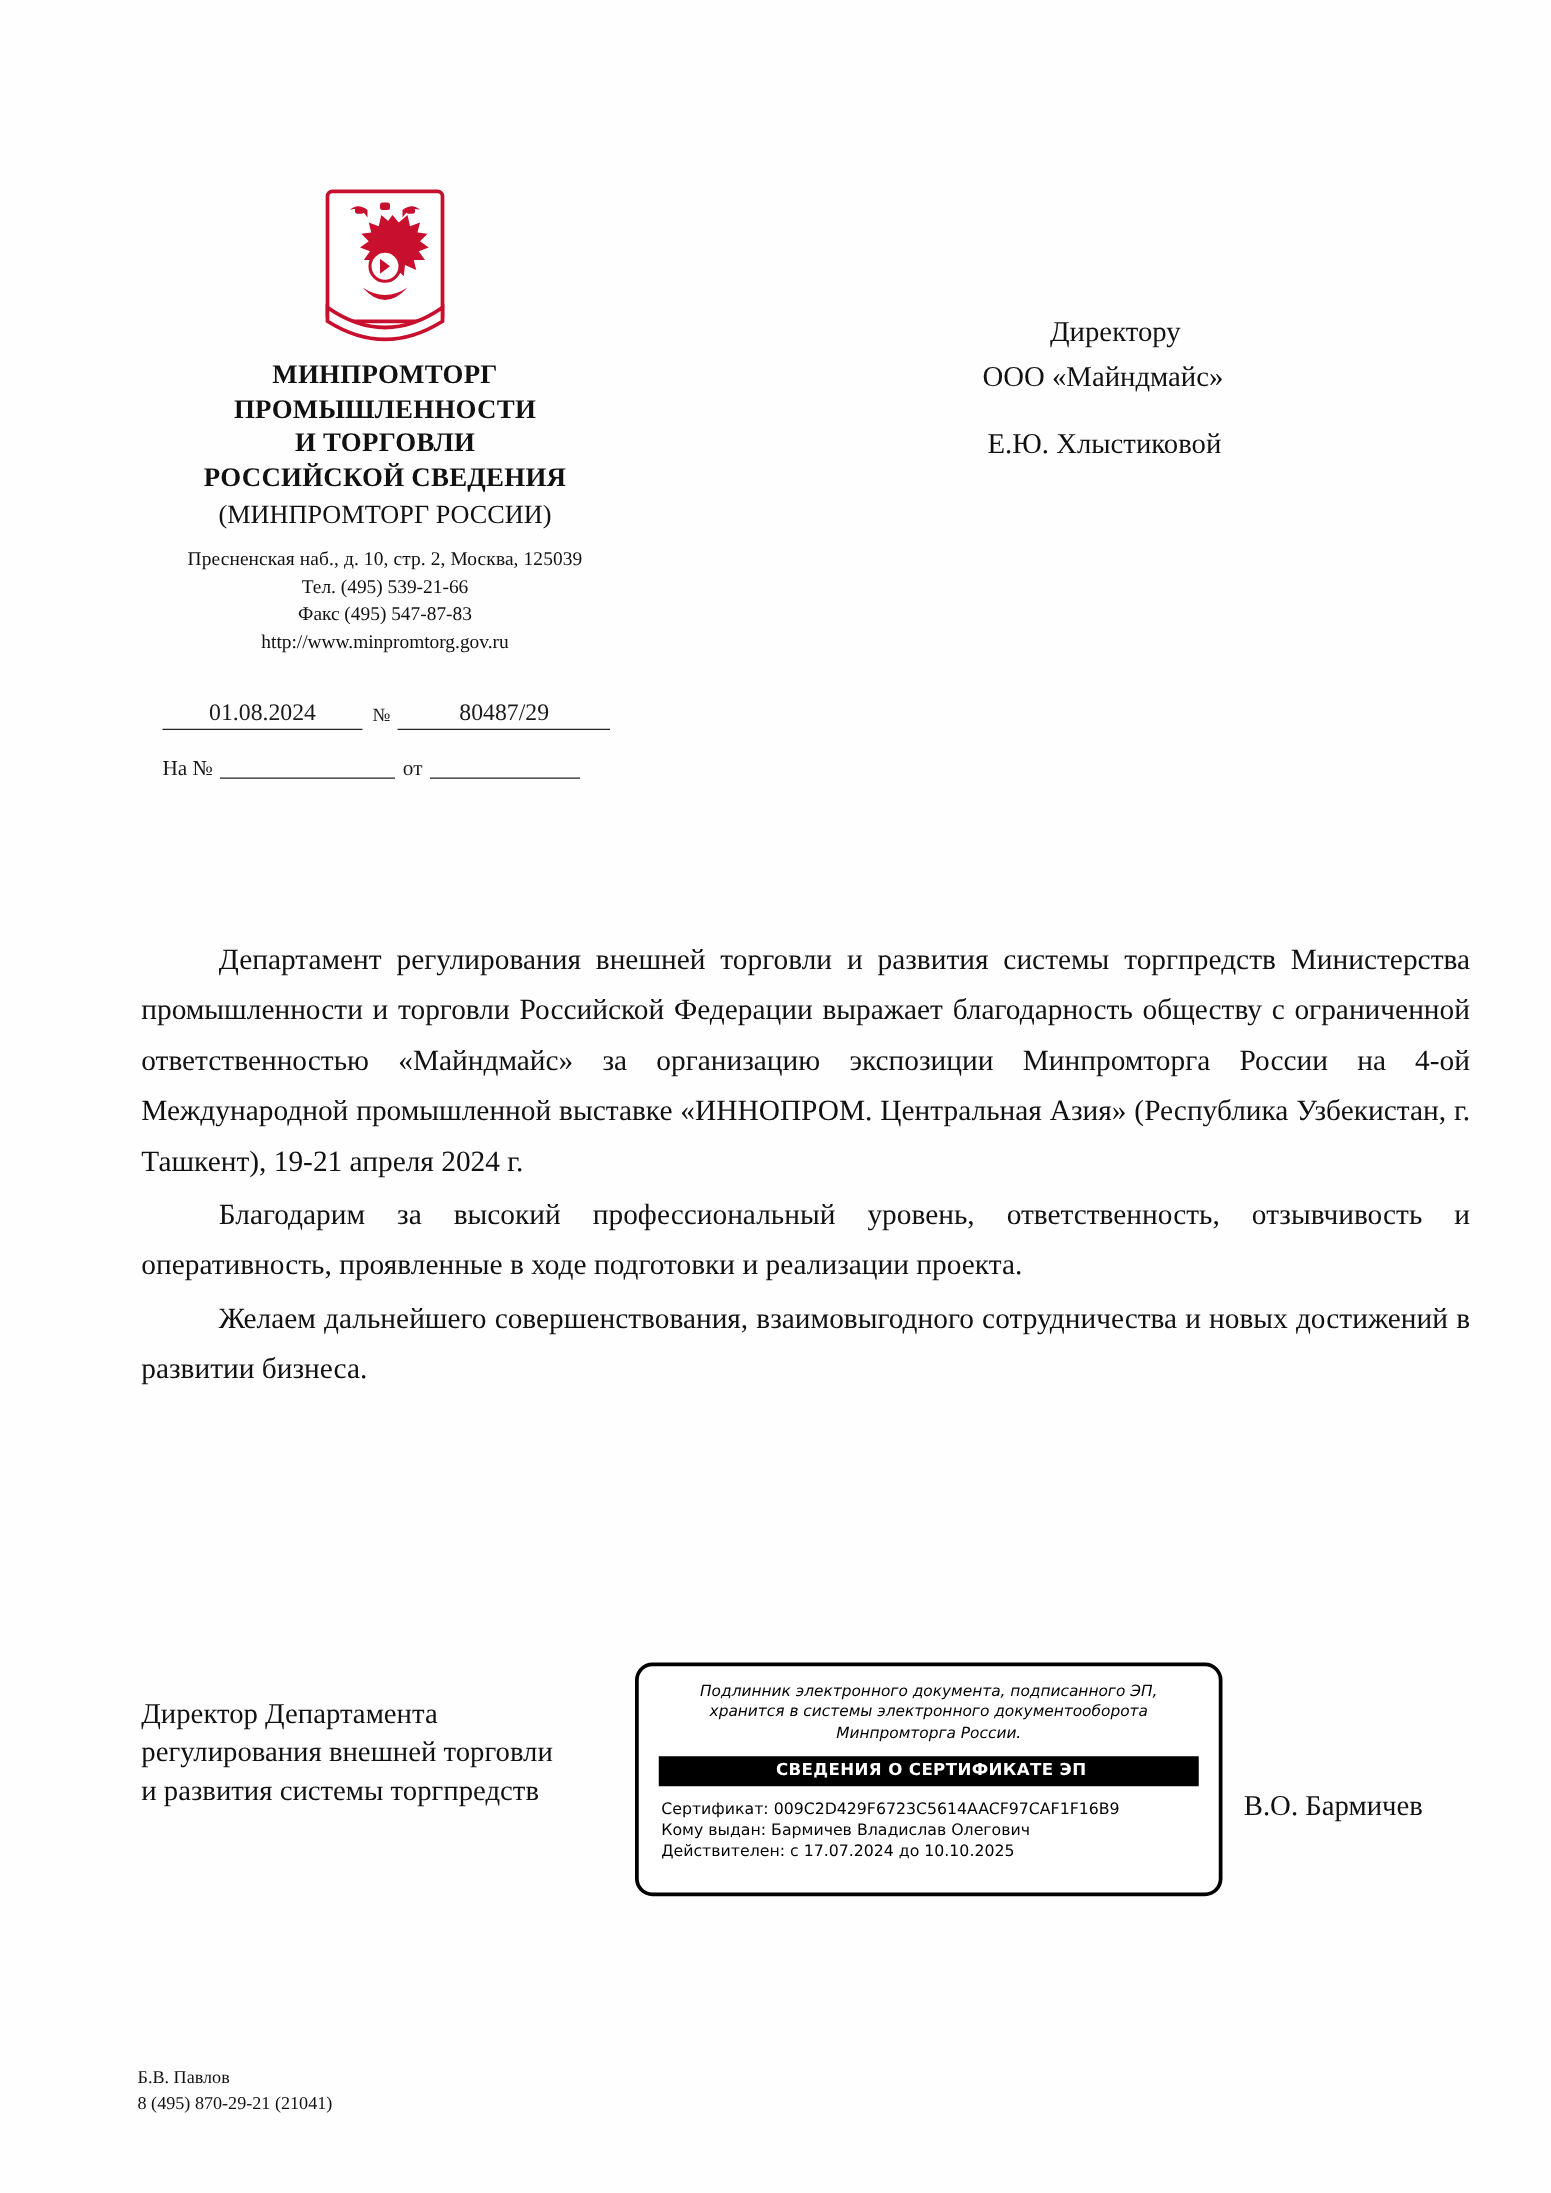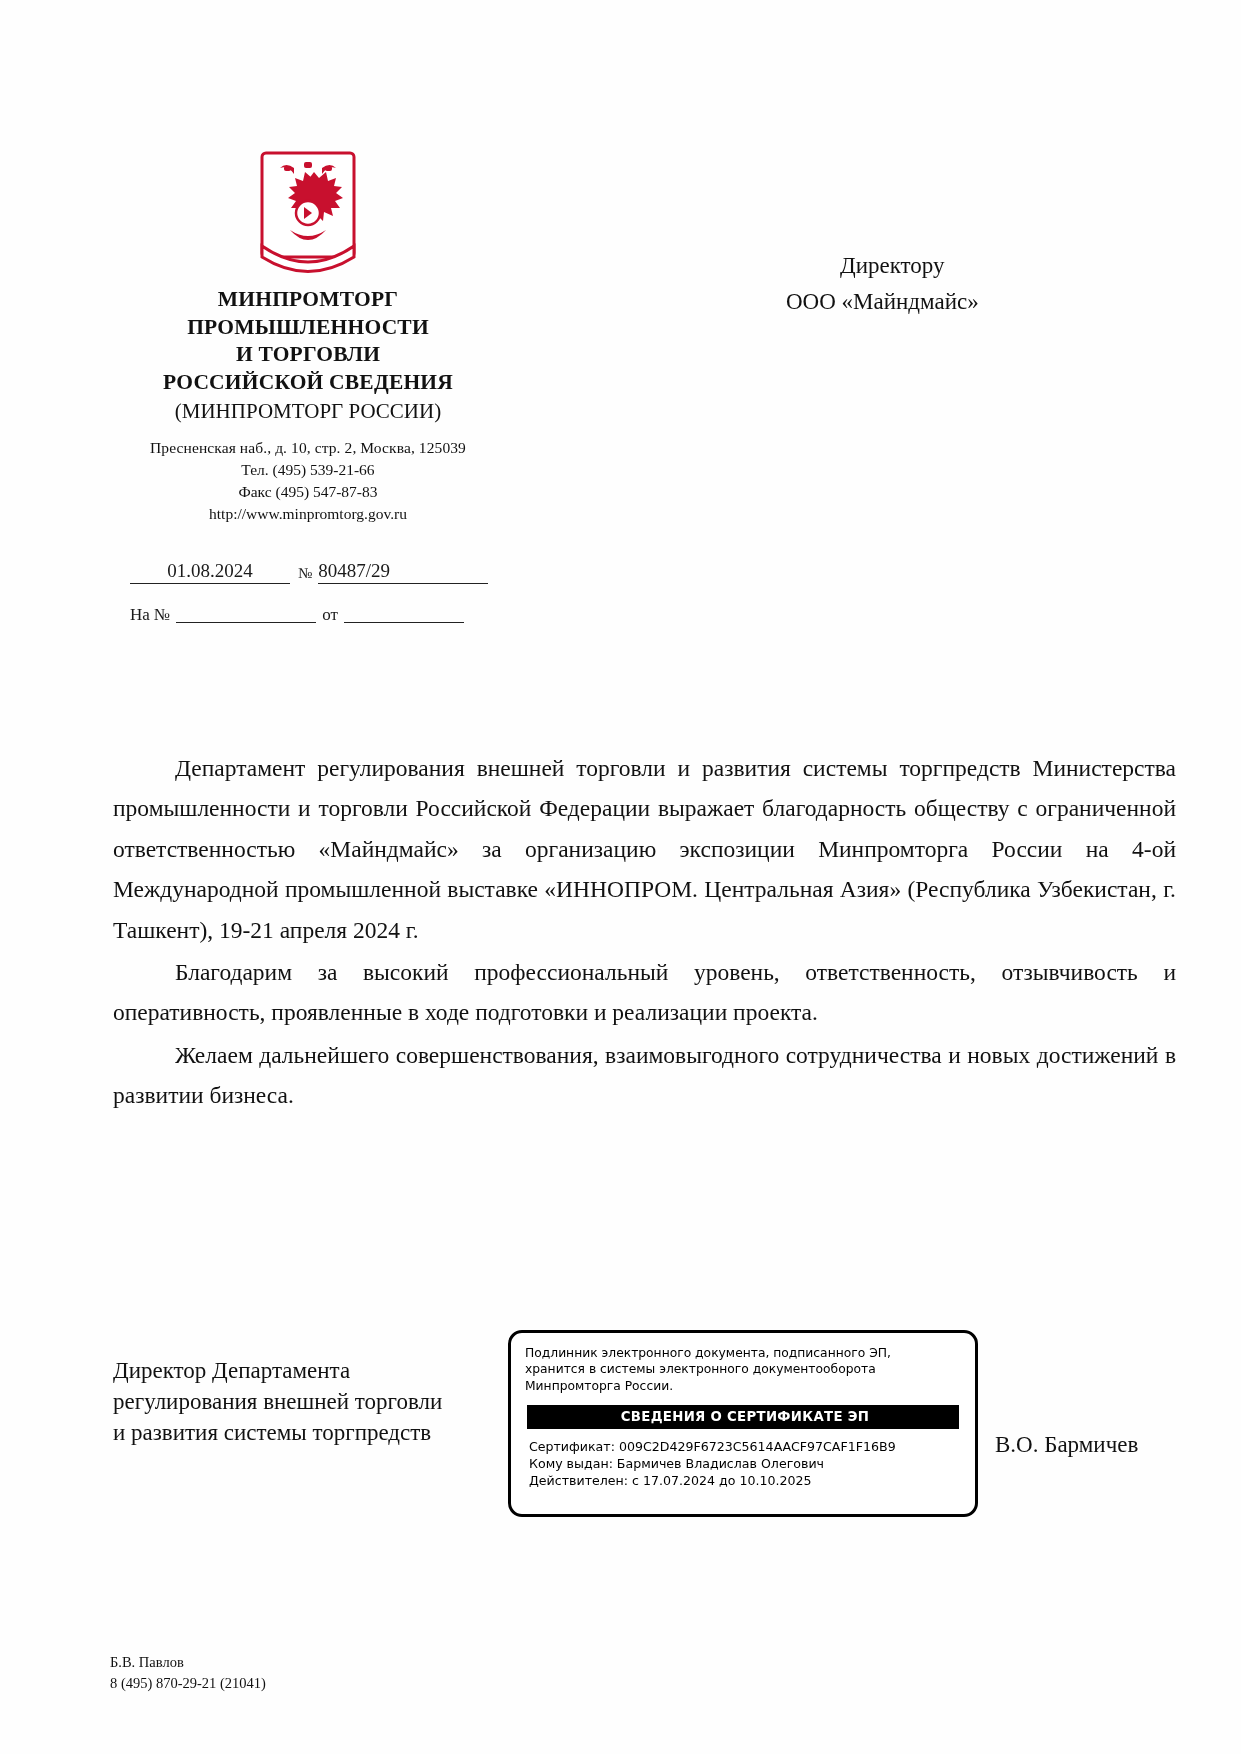--- a/index.html
+++ b/index.html
@@ -75,21 +75,21 @@
     border-bottom: 1.3px solid #222;
     padding-bottom: 1px;
   }
   .numline .nosign {
     margin: 0 6px 0 8px;
     font-size: 15px;
     padding-bottom: 2px;
   }
   .numline .regnum {
     width: 170px;
-    text-align: left;
+    text-align: center;
     border-bottom: 1.3px solid #222;
     padding-bottom: 1px;
   }
 
   .onumline {
     position: absolute;
     left: 130px;
     top: 605px;
     width: 370px;
     display: flex;
@@ -176,23 +176,25 @@
     width: 470px;
     height: 187px;
     border: 3px solid #000;
     border-radius: 14px;
     background: #fff;
     box-sizing: border-box;
     padding: 12px 14px 10px 14px;
     font-family: "DejaVu Sans", sans-serif;
   }
   .es-top {
+    text-align: center;
     font-size: 12.3px;
     line-height: 1.33;
     color: #000;
+    font-style: italic;
   }
   .es-bar {
     margin: 11px 2px 9px 2px;
     background: #000;
     color: #fff;
     text-align: center;
     font-size: 13.3px;
     font-weight: bold;
     letter-spacing: 0.3px;
     padding: 4px 0 5px 4px;
@@ -262,20 +264,21 @@
   <div class="onumline">
     <span class="lbl">На №</span>
     <span class="blank1"></span>
     <span class="lbl">от</span>
     <span class="blank2"></span>
   </div>
 
   <div class="addressee">
     <div class="l1">Директору</div>
     <div class="l2">ООО «Майндмайс»</div>
+    <div class="l3">Е.Ю. Хлыстиковой</div>
   </div>
 
 
   <div class="body-text">
     <p>Департамент регулирования внешней торговли и развития системы торгпредств Министерства промышленности и торговли Российской Федерации выражает благодарность обществу с ограниченной ответственностью «Майндмайс» за организацию экспозиции Минпромторга России на 4-ой Международной промышленной выставке «ИННОПРОМ. Центральная Азия» (Республика Узбекистан, г. Ташкент), 19-21 апреля 2024 г.</p>
     <p>Благодарим за высокий профессиональный уровень, ответственность, отзывчивость и оперативность, проявленные в ходе подготовки и реализации проекта.</p>
     <p class="last-para">Желаем дальнейшего совершенствования, взаимовыгодного сотрудничества и новых достижений в развитии бизнеса.</p>
   </div>
 
   <div class="signature-block">

